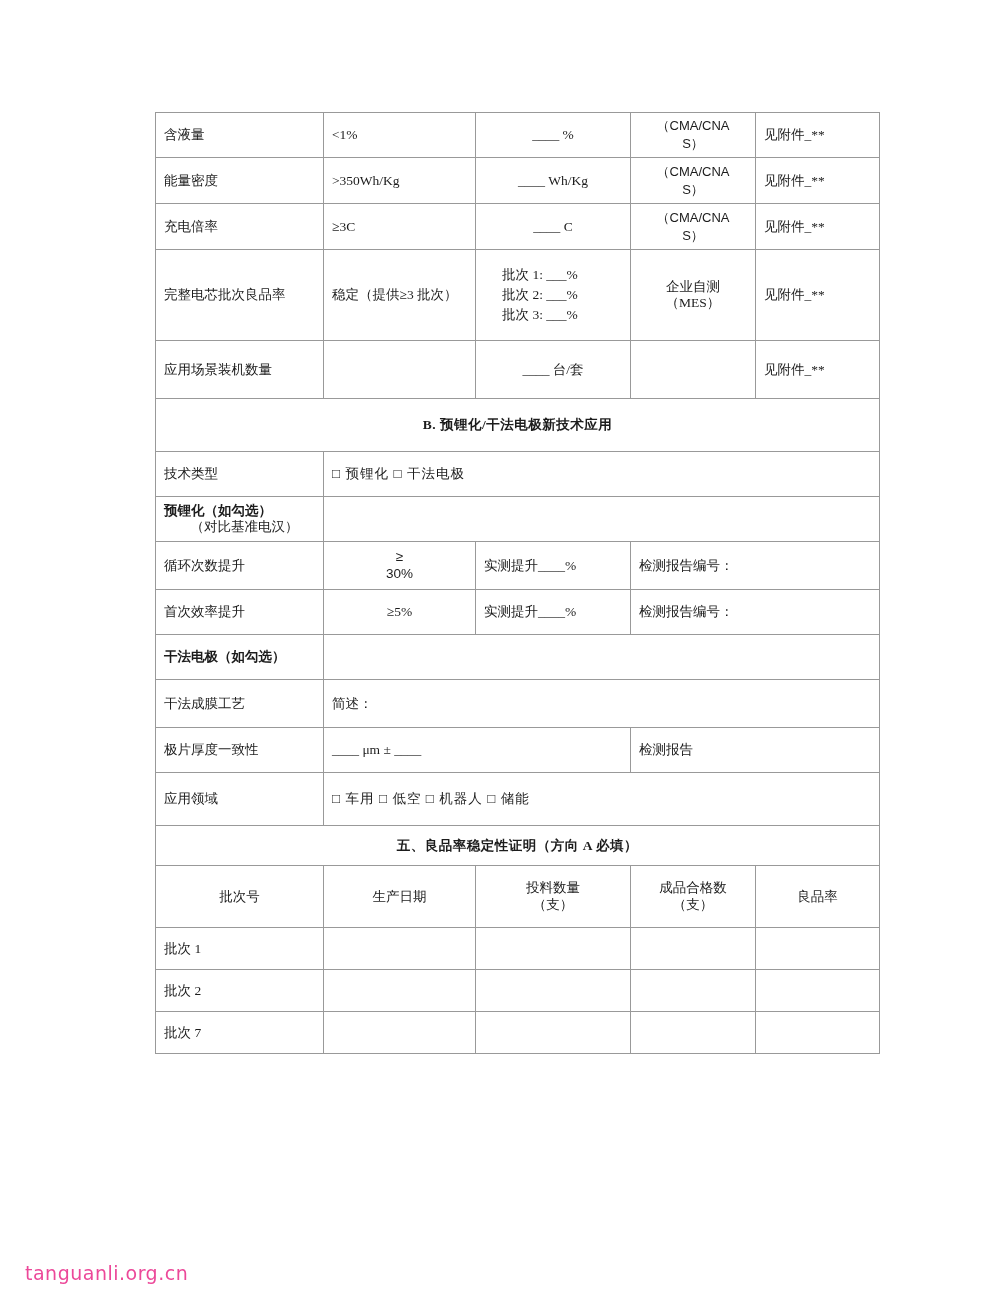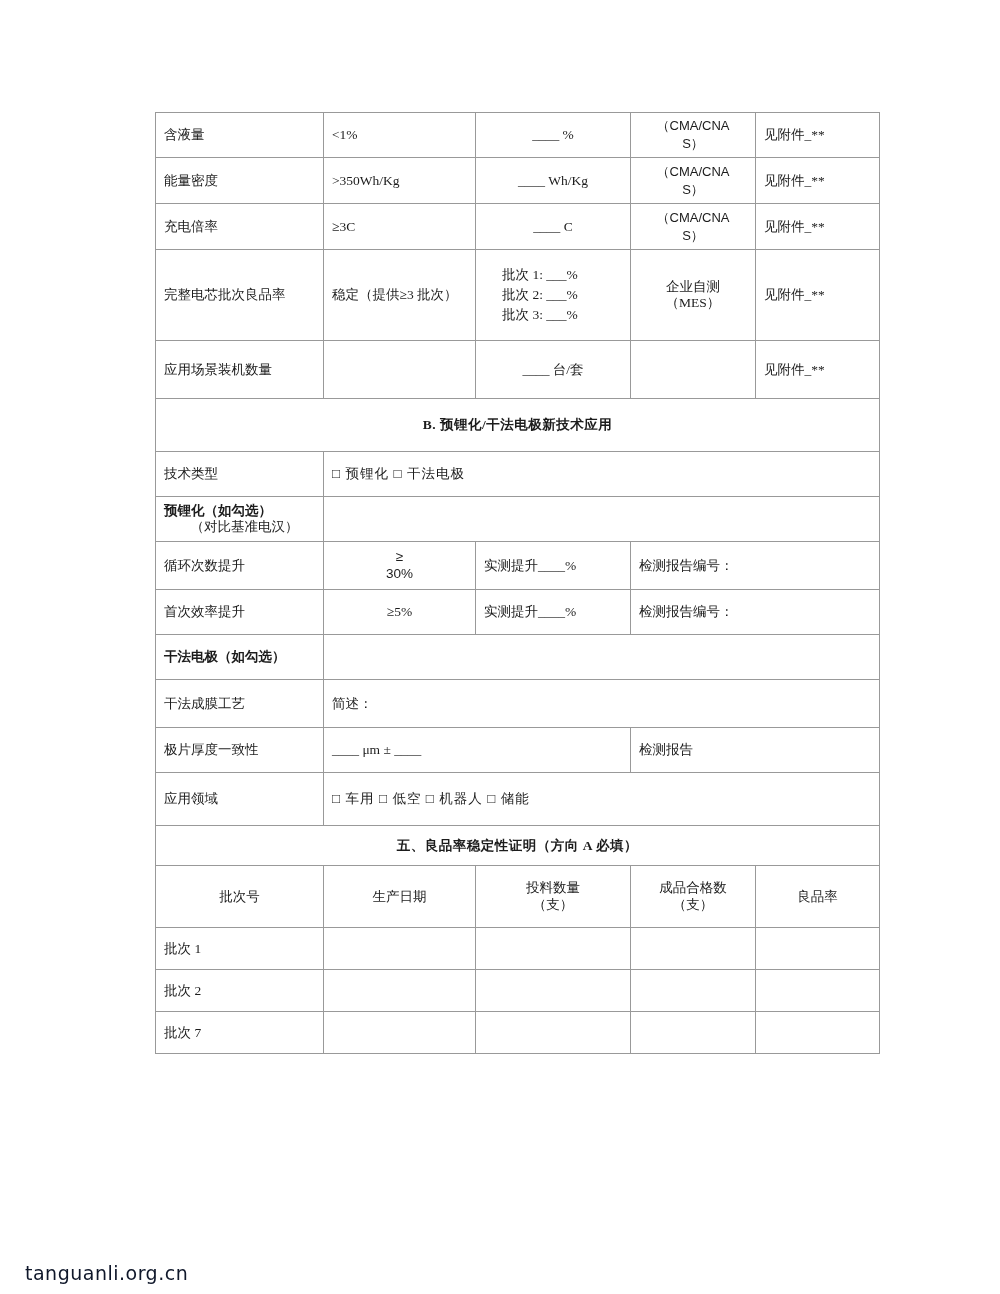--- a/index.html
+++ b/index.html
@@ -91,21 +91,21 @@
 
   .chk { letter-spacing: 1px; }
 
   .watermark {
     position: absolute;
     left: 8px;
     top: 1262px;
     font-family: "DejaVu Sans", "Liberation Sans", sans-serif;
     font-size: 19px;
     letter-spacing: 0.5px;
-    color: #0f172a;
+    color: #ec4899;
     user-select: none;
   }
 </style>
 </head>
 <body>
 
 <div class="page">
 
   <table class="doc-table">
     <colgroup>

